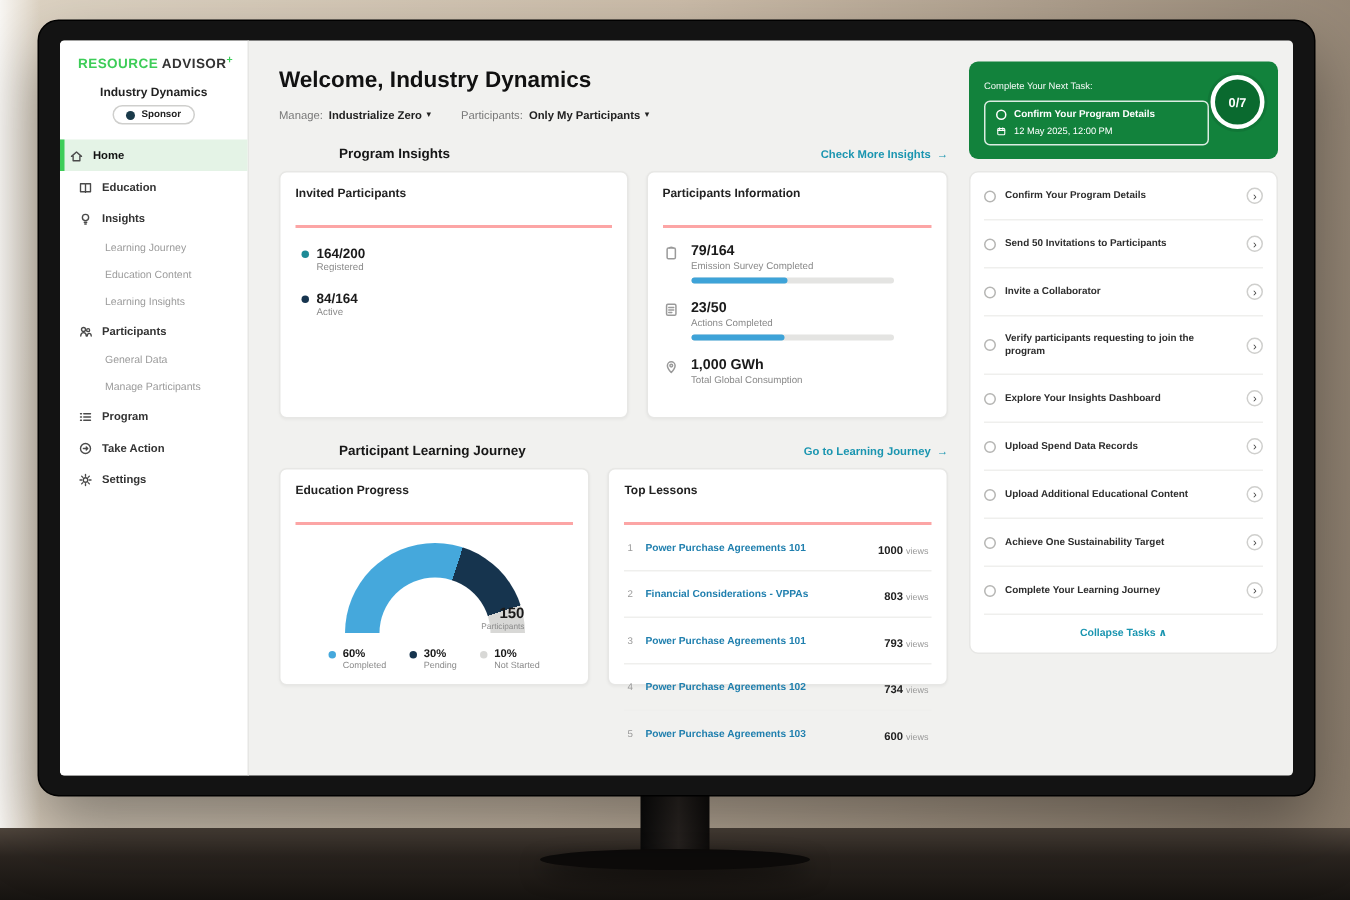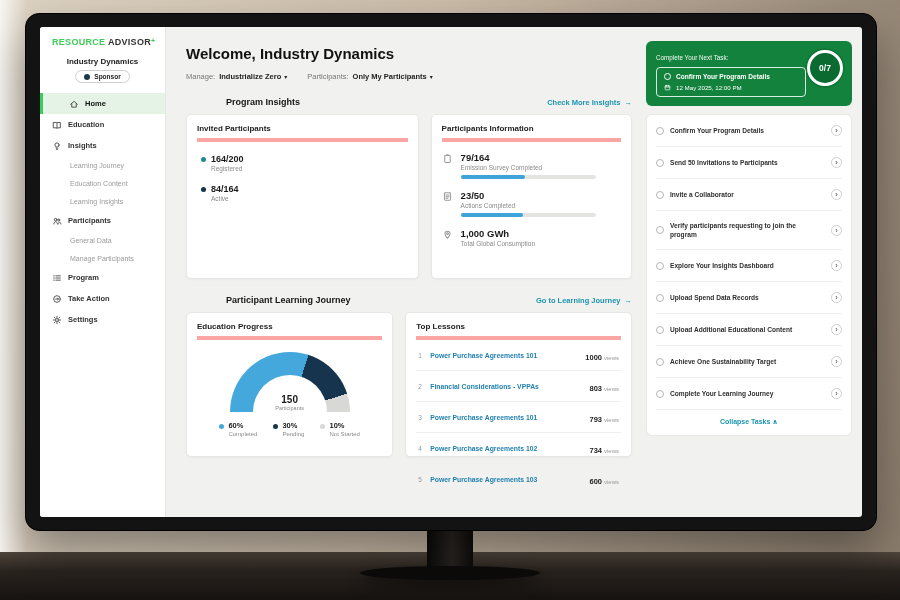--- a/index.html
+++ b/index.html
@@ -31,39 +31,39 @@
   .brand-right { color:#333;text-align:center; }
   .brand-plus { color:#3dcd58; font-size:7px; vertical-align:top; }
   .org { text-align:center; font-size:8px; font-weight:bold; color:#222; margin-top:10px; }
   .badge { margin:4px auto 0; width:fit-content; border:1px solid #cfcfcd; border-radius:9px;
     padding:2px 8px; font-size:6.5px; font-weight:bold; color:#222;
     display:flex; align-items:center; gap:4px; cursor:pointer; background:#fff; }
   .badge-dot { width:6px; height:6px; border-radius:50%; background:#1a3a4a; }
   .nav { margin-top:10px; }
   .nav-item { display:flex; align-items:center; gap:6px; padding:5.5px 8px 5.5px 12px;
     font-size:7.5px; font-weight:600; color:#333; cursor:pointer; }
-  .nav-item.active { background:#e4f3e6; border-left:3px solid #3dcd58; padding-left:26px; color:#111; }
+  .nav-item.active { background:#e4f3e6; border-left:3px solid #3dcd58; padding-left:3px; color:#111; }
   .nav-item.sub { padding-left:30px; color:#9b9b9b; font-weight:500; font-size:7px; }
   .ni { width:10px; height:10px; stroke:#4a4a4a; fill:none; stroke-width:1.1;
     stroke-linecap:round; stroke-linejoin:round; flex-shrink:0; }
 
   
   .main { flex:1; padding:18px 12px 0 20px; }
   .welcome { font-size:15px; font-weight:bold; color:#111; }
   .filters { display:flex; gap:20px; margin-top:10px; align-items:center; }
   .filter { display:flex; align-items:center; cursor:pointer; }
   .f-label { font-size:7.5px; color:#777; }
   .f-value { font-size:7.5px; font-weight:bold; color:#222; margin-left:4px; }
   .chev { font-size:6px; color:#222; margin-left:3px; }
   .sec-head { display:flex; justify-content:space-between; align-items:center; margin-top:16px; margin-bottom:7px;padding-left:40px; }
   .sec-title { font-size:9px; font-weight:bold; color:#161616; }
   .sec-link { font-size:7.5px; font-weight:bold; color:#1a95b0; display:flex; gap:4px; align-items:center; cursor:pointer; }
   .cards-row { display:flex; gap:12px; }
   .card { background:#fff; border:1px solid #e7e7e5; border-radius:5px; box-shadow:0 1px 2px rgba(0,0,0,.04); }
-  .card-title { font-size:8px; font-weight:bold; color:#222; border-bottom:4px solid #fca5a5; padding-bottom:5px; }
+  .card-title { font-size:8px; font-weight:bold; color:#222; border-bottom:2px solid #fca5a5; padding-bottom:17px; }
   .card-invited { flex:1.08; height:165px; padding:9px 10px; }
   .card-info { flex:.92; height:165px; padding:9px 10px; }
   .invited-body { display:flex; align-items:center; gap:14px; padding:12px 0 0 4px; }
   .donut { width:104px; height:104px; border-radius:50%; position:relative; flex-shrink:0; }
   .donut-mid { position:absolute; inset:13px; background:#fff; border-radius:50%; }
   .donut-inner { position:absolute; inset:2px; border-radius:50%; }
   .donut-hole { position:absolute; inset:11px; background:#fff; border-radius:50%;
     display:flex; flex-direction:column; align-items:center; justify-content:center; text-align:center; }
   .hole-val { font-size:9.5px; font-weight:bold; color:#1a1a1a; }
   .hole-label { font-size:5.2px; color:#8a8a8a; width:36px; line-height:1.25; margin-top:1px; }
@@ -79,21 +79,21 @@
   .info-val { font-size:9.5px; font-weight:bold; color:#1a1a1a; }
   .info-label { font-size:6.5px; color:#8a8a8a; margin-top:1px; }
   .bar { width:135px; height:4px; background:#e4e4e2; border-radius:2px; margin-top:4px; }
   .bar-fill { height:100%; background:#3ea3d8; border-radius:2px; width:0; }
   .card-edu { flex:.95; height:145px; padding:9px 10px; }
   .card-lessons { flex:1.05; height:145px; padding:9px 10px 0; }
   .gauge { width:120px; height:60px; margin:12px auto 0; position:relative; }
   .gauge-arc { width:120px; height:60px; border-radius:120px 120px 0 0; }
   .gauge-hole { position:absolute; left:50%; bottom:0; transform:translateX(-50%);
     width:74px; height:37px; background:#fff; border-radius:74px 74px 0 0; }
-  .gauge-center { position:absolute; bottom:1px; left:0; right:0; text-align:center; }
+  .gauge-center { position:absolute; bottom:1px; left:0; right:0; text-align:right; }
   .gauge-val { font-size:10px; font-weight:bold; color:#1a1a1a; }
   .gauge-label { font-size:5.5px; color:#8a8a8a; }
   .gauge-legend { display:flex; justify-content:center; gap:16px; margin-top:9px; }
   .gl-item { display:flex; gap:4px; align-items:flex-start; }
   .gl-pct { font-size:7.5px; font-weight:bold; color:#1a1a1a; }
   .gl-name { font-size:6px; color:#8a8a8a; margin-top:1px; }
   .lesson-row { display:flex; align-items:center; padding:6px 2px; border-bottom:1px solid #efefed; }
   .lesson-row:last-child { border-bottom:none; }
   .lesson-rank { font-size:6.5px; color:#999; width:12px; flex-shrink:0; }
   .lesson-title { font-size:6.8px; font-weight:600; color:#1f7fae; cursor:pointer; }

